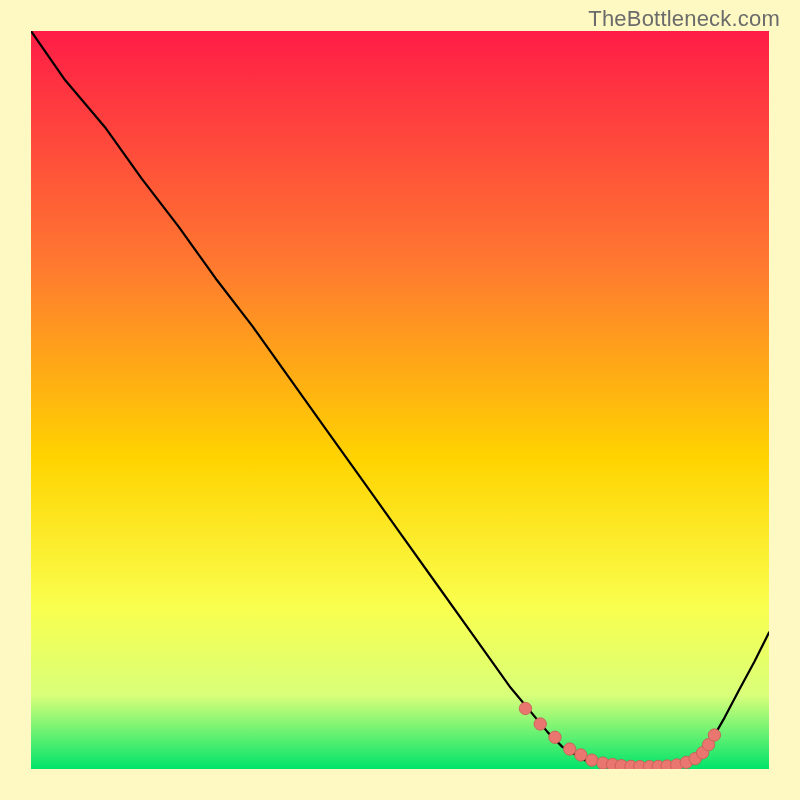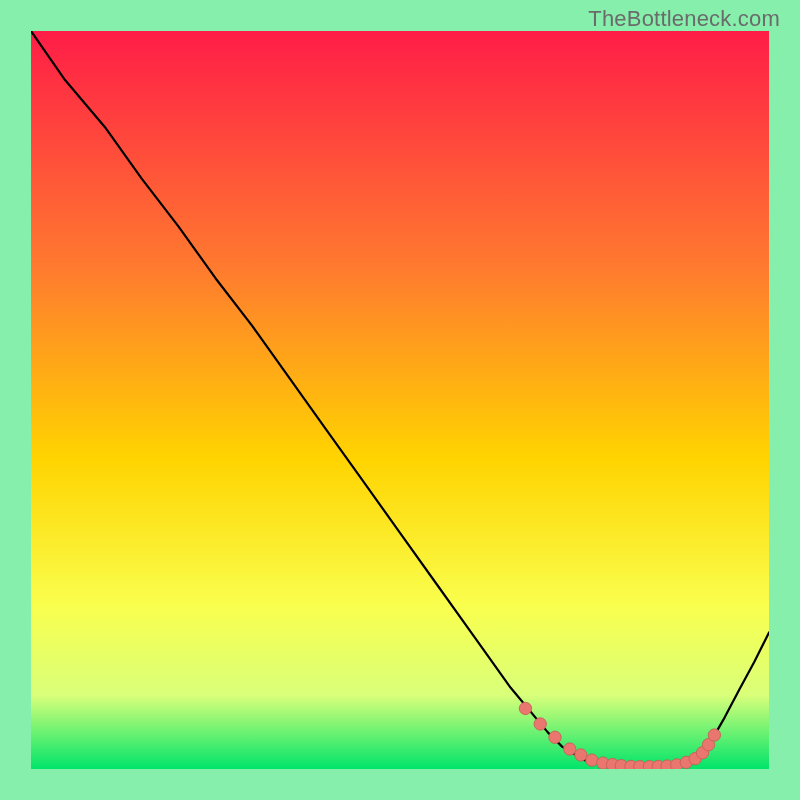--- a/index.html
+++ b/index.html
@@ -8,21 +8,21 @@
     width: 800px;
     height: 800px;
     background: #000;
     overflow: hidden;
     font-family: Arial, Helvetica, sans-serif;
   }
   .stage {
     position: relative;
     width: 800px;
     height: 800px;
-    background: #86efac;
+    background: #fef9c3;
   }
   .plot-area {
     position: absolute;
     left: 31px;
     top: 31px;
     width: 738px;
     height: 738px;
     overflow: hidden;
   }
   .plot-svg {

